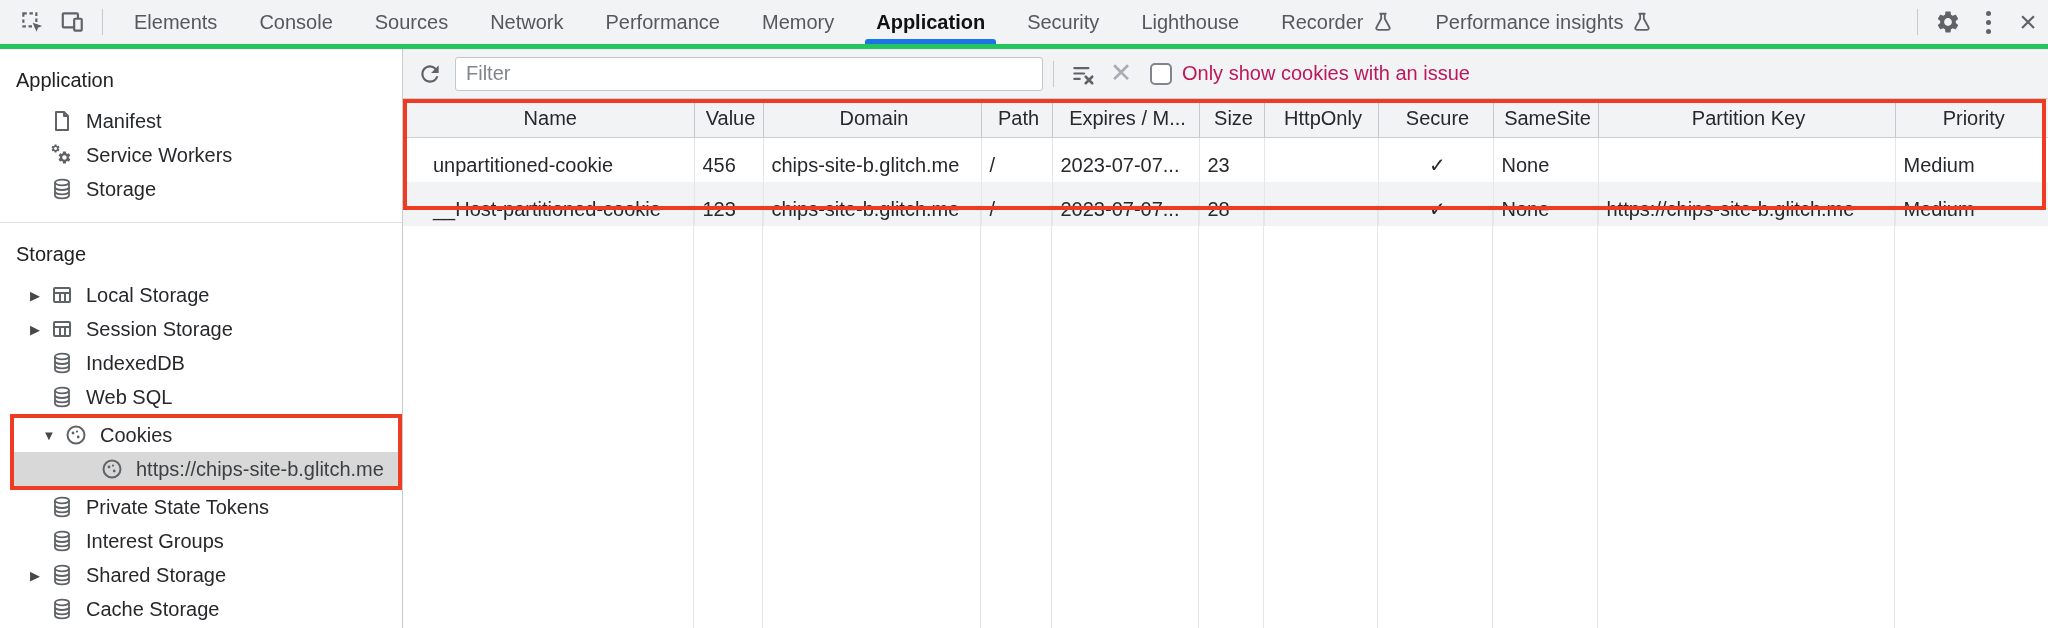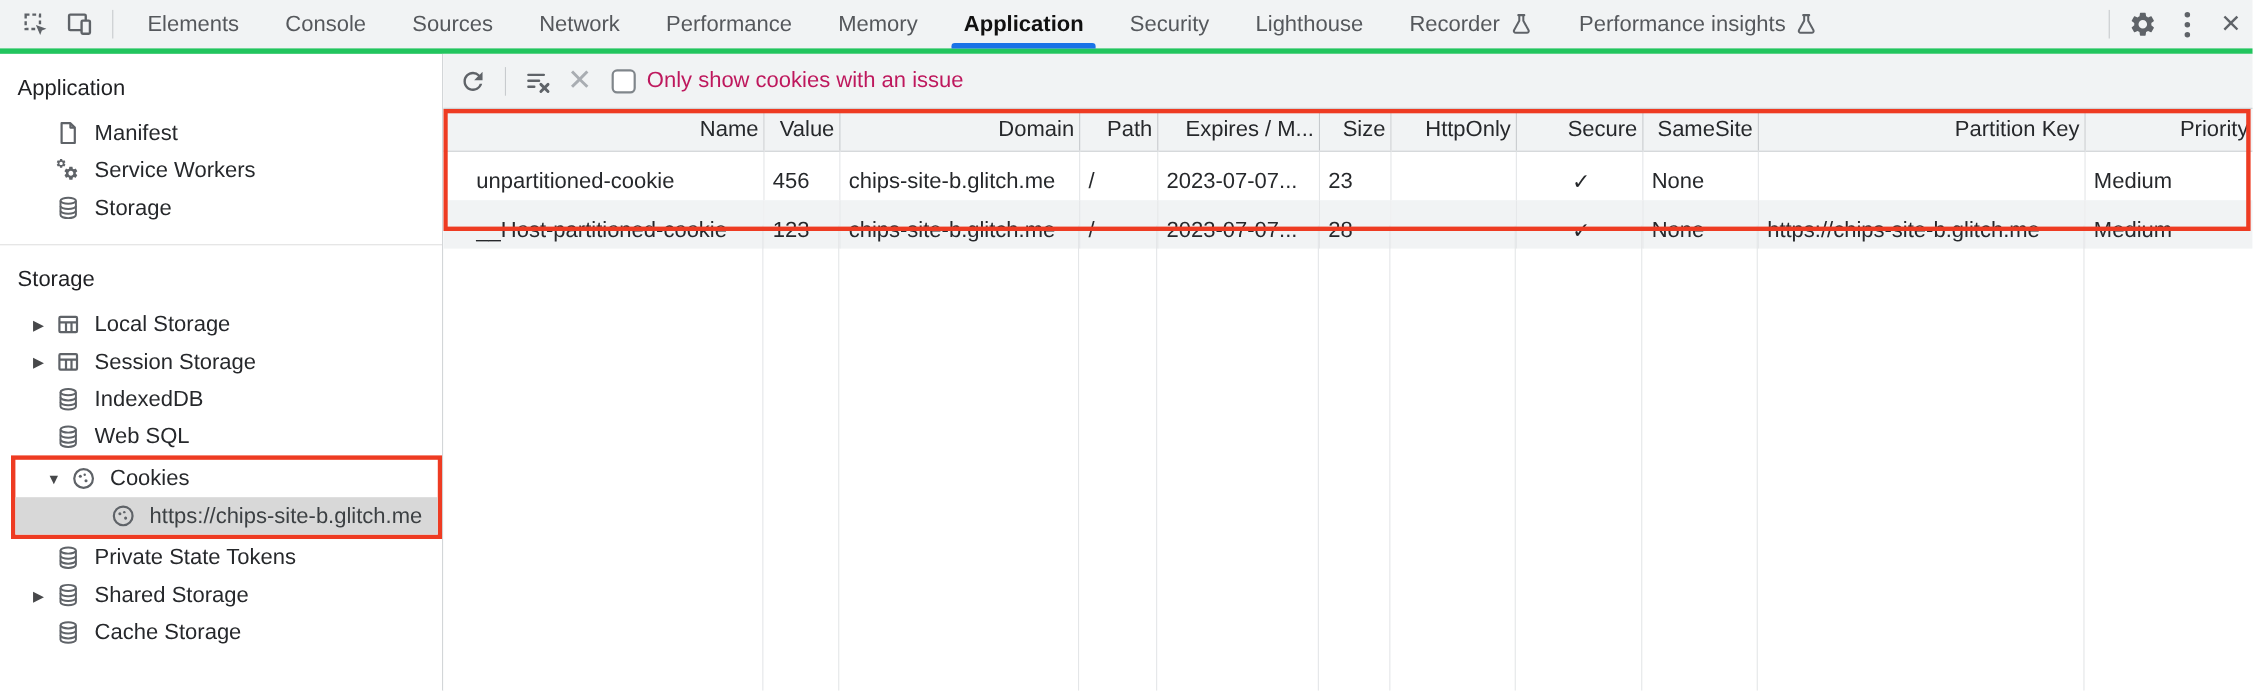--- a/index.html
+++ b/index.html
@@ -48,21 +48,21 @@
   .filter-input{width:566px;height:32px;margin-left:6px;border:1px solid #c5c7ca;border-radius:3px;
     background:#fff;font-size:20px;padding:0 10px;color:#202124;font-family:inherit;outline:none;}
   .filter-input::placeholder{color:#80868b;}
   .x-disabled{font-size:27px;color:#a9adb2;line-height:1;}
   .checkbox{appearance:none;-webkit-appearance:none;width:22px;height:22px;flex:none;
     border:2px solid #80868b;border-radius:5px;background:#fff;margin:0 0 0 10px;}
   .cb-label{font-size:20px;color:#be185d;margin-left:10px;white-space:nowrap;}
   
   .grid-area{flex:1;position:relative;overflow:hidden;}
   table.cookies{border-collapse:collapse;table-layout:fixed;width:100%;}
-  table.cookies th{height:38px;background:#f1f3f4;font-weight:normal;text-align:right;
+  table.cookies th{height:38px;background:#f1f3f4;font-weight:normal;text-align:center;
     font-size:20px;color:#26282b;padding:0 4px 0 8px;border-left:1px solid #c6c9cc;
     border-bottom:1px solid #cdd0d3;white-space:nowrap;overflow:hidden;}
   table.cookies th:first-child{border-left:none;}
   table.cookies td{height:34px;font-size:20px;color:#26282b;padding:10px 4px 0 8px;
     border-left:1px solid #e4e6e8;white-space:nowrap;overflow:hidden;text-overflow:ellipsis;}
   table.cookies td:first-child{border-left:none;padding-left:30px;}
   tr.even td{background:#f1f3f4;}
   td.right{text-align:left;padding-right:10px;}
   td.center{text-align:center;padding-left:0;}
   .ghost{position:absolute;top:106px;left:0;right:0;bottom:0;display:flex;pointer-events:none;}
@@ -253,20 +253,30 @@
               <span class="expander"></span>
               <svg viewBox="0 0 24 24" fill="none" stroke="#5f6368" stroke-width="1.8">
                 <ellipse cx="12" cy="5.5" rx="7" ry="2.8"></ellipse>
                 <path d="M5 5.5v13c0 1.55 3.13 2.8 7 2.8s7-1.25 7-2.8v-13"></path>
                 <path d="M5 10.2c0 1.55 3.13 2.8 7 2.8s7-1.25 7-2.8"></path>
                 <path d="M5 14.6c0 1.55 3.13 2.8 7 2.8s7-1.25 7-2.8"></path>
               </svg>
               <span class="ti-label">Private State Tokens</span>
             </div>
             <div class="tree-item">
+              <span class="expander"></span>
+              <svg viewBox="0 0 24 24" fill="none" stroke="#5f6368" stroke-width="1.8">
+                <ellipse cx="12" cy="5.5" rx="7" ry="2.8"></ellipse>
+                <path d="M5 5.5v13c0 1.55 3.13 2.8 7 2.8s7-1.25 7-2.8v-13"></path>
+                <path d="M5 10.2c0 1.55 3.13 2.8 7 2.8s7-1.25 7-2.8"></path>
+                <path d="M5 14.6c0 1.55 3.13 2.8 7 2.8s7-1.25 7-2.8"></path>
+              </svg>
+              <span class="ti-label">Interest Groups</span>
+            </div>
+            <div class="tree-item">
               <span class="expander">▶</span>
               <svg viewBox="0 0 24 24" fill="none" stroke="#5f6368" stroke-width="1.8">
                 <ellipse cx="12" cy="5.5" rx="7" ry="2.8"></ellipse>
                 <path d="M5 5.5v13c0 1.55 3.13 2.8 7 2.8s7-1.25 7-2.8v-13"></path>
                 <path d="M5 10.2c0 1.55 3.13 2.8 7 2.8s7-1.25 7-2.8"></path>
                 <path d="M5 14.6c0 1.55 3.13 2.8 7 2.8s7-1.25 7-2.8"></path>
               </svg>
               <span class="ti-label">Shared Storage</span>
             </div>
             <div class="tree-item">
@@ -283,20 +293,21 @@
         </div>
     </div>
 
     <div class="main">
       <div class="toolbar">
         <div class="icon-btn">
           <svg viewBox="0 0 24 24" fill="#5f6368">
               <path d="M17.65 6.35A7.96 7.96 0 0 0 12 4c-4.42 0-7.99 3.58-7.99 8S7.58 20 12 20c3.73 0 6.84-2.55 7.73-6h-2.08A5.99 5.99 0 0 1 12 18c-3.31 0-6-2.69-6-6s2.69-6 6-6c1.66 0 3.14.69 4.22 1.78L13 11h7V4l-2.35 2.35z"></path>
             </svg>
         </div>
+        <input class="filter-input" type="text" placeholder="Filter" style="">
         <div class="vsep"></div>
         <div class="icon-btn">
           <svg viewBox="0 0 24 24" fill="none" stroke="#5f6368" stroke-width="2" stroke-linecap="round">
               <path d="M4 6.5h13M4 11.5h9M4 16.5h5"></path>
               <path d="M14.5 14.5l6 6M20.5 14.5l-6 6" stroke-width="2.4"></path>
             </svg>
         </div>
         <div class="icon-btn">
             <span class="x-disabled">✕</span>
           </div>

